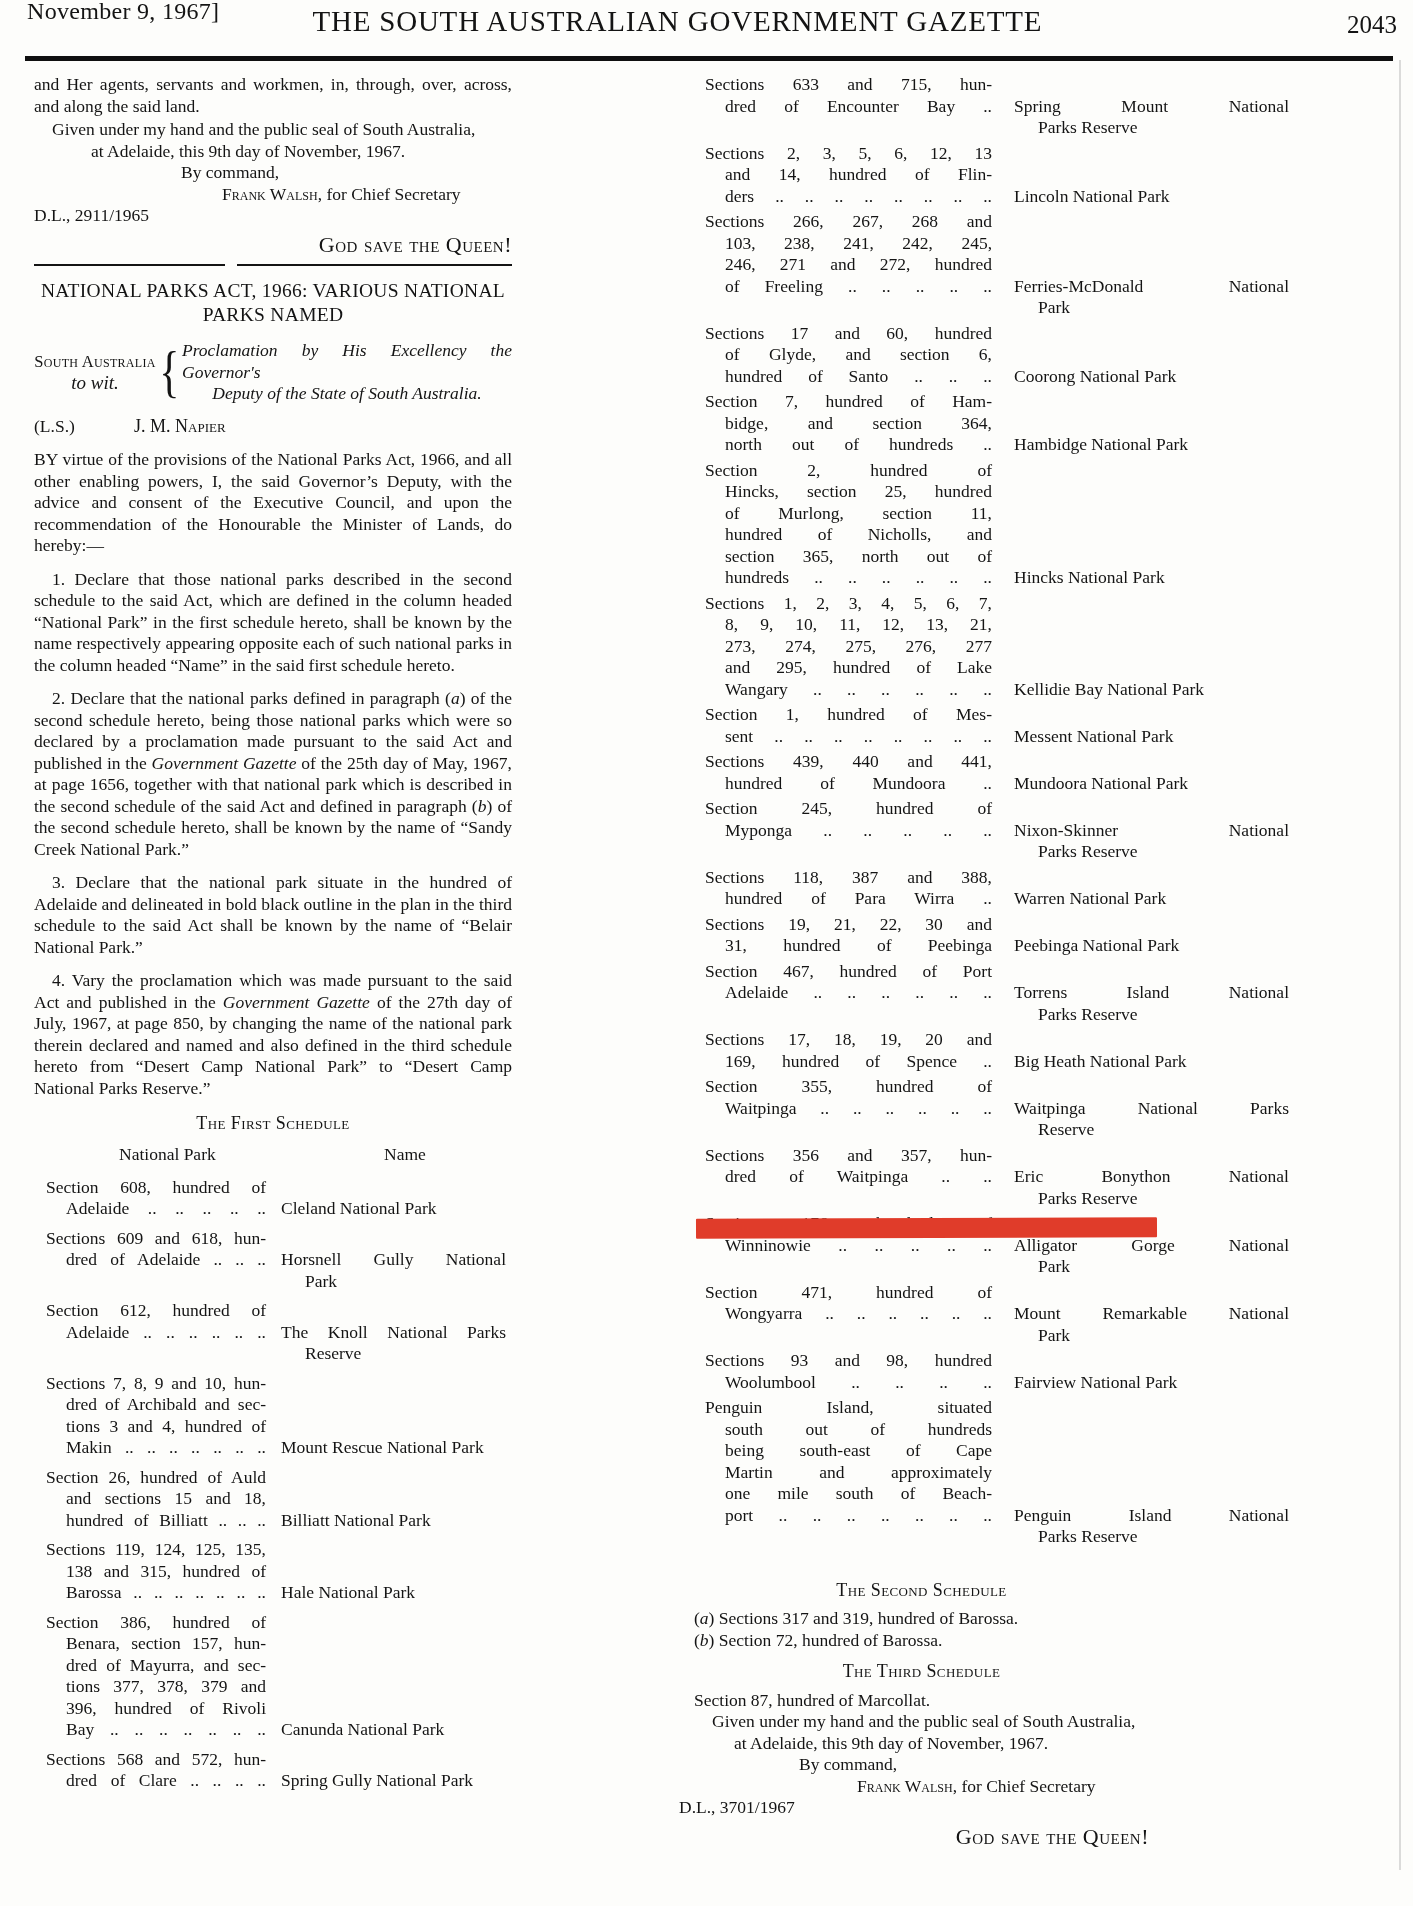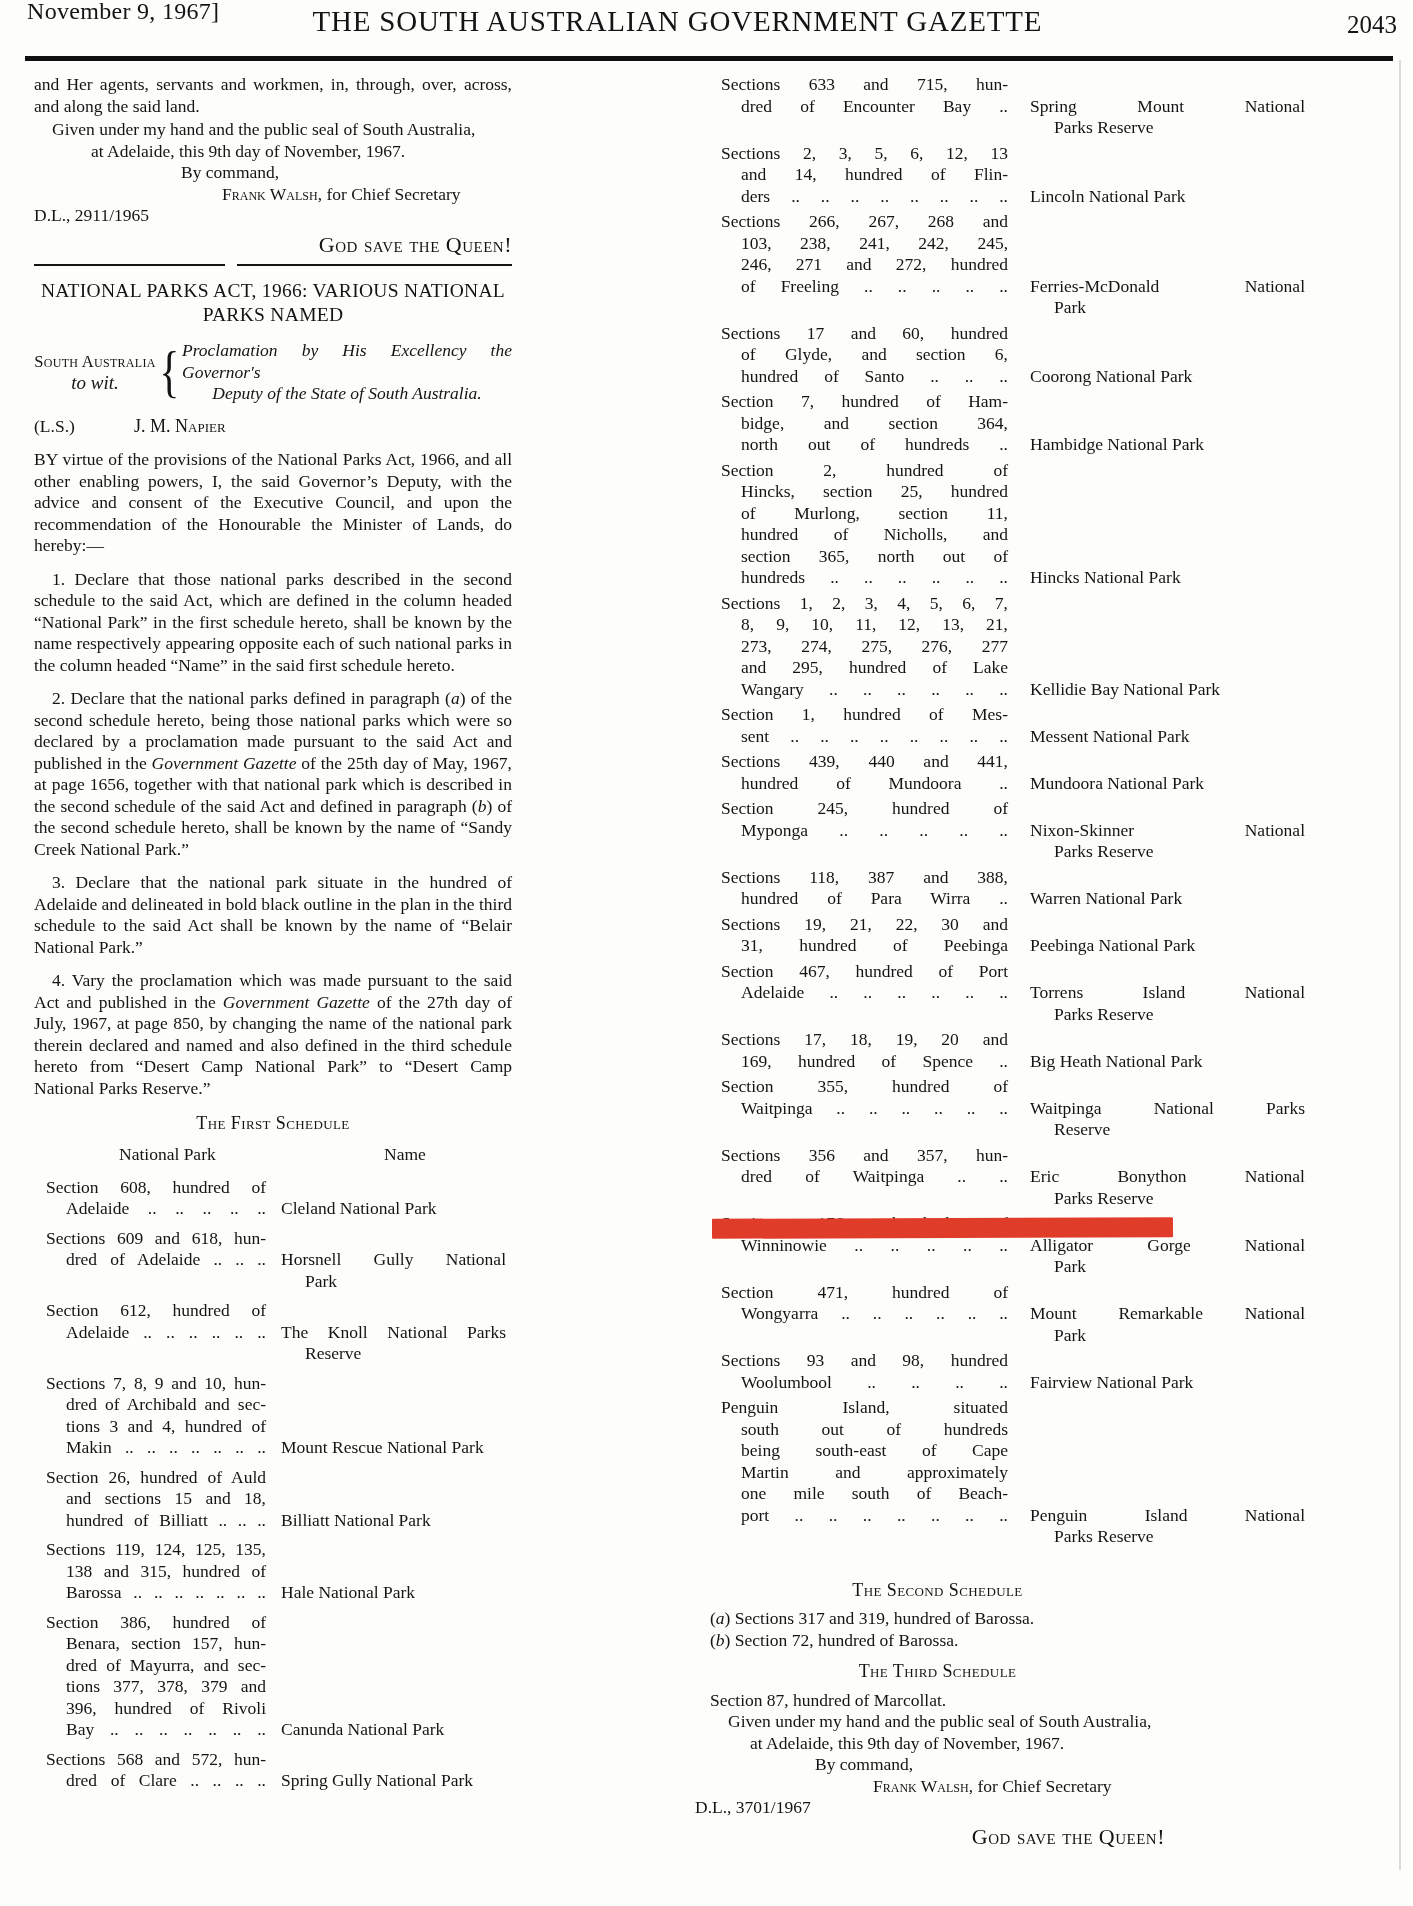--- a/index.html
+++ b/index.html
@@ -11,21 +11,21 @@
   }
   
   .h-date{position:absolute;left:27px;top:1px;font-size:24px;letter-spacing:.3px;}
   .h-title{position:absolute;left:50%;top:11px;transform:translateX(-54%);font-size:29px;letter-spacing:.8px;white-space:nowrap;}
   .h-page{position:absolute;right:16px;top:14px;font-size:25px;}
   .h-rule{position:absolute;left:25px;right:20px;top:56px;height:5px;background:#101010;}
   .scan-edge{position:absolute;left:1399px;top:60px;width:2px;height:1810px;background:rgba(100,100,100,.22);}
   
   .col{position:absolute;top:74px;text-align:justify;}
   .col-left{left:10px;width:478px;margin-left:24px;}
-  .col-right{left:710px;width:600px;}
+  .col-right{left:694px;width:600px;}
   .para{margin:0 0 12px 0;}
   .para.ind{text-indent:18px;}
   .it{font-style:italic;}
   .sc{font-variant:small-caps;}
   .tight{margin-bottom:2px;}
   .line{text-align:left;}
   .given2{padding-left:57px;text-align:left;}
   .col-right .given2{padding-left:40px;}
   .by-cmd{margin-left:147px;text-align:left;}
   .col-right .by-cmd{margin-left:105px;}

